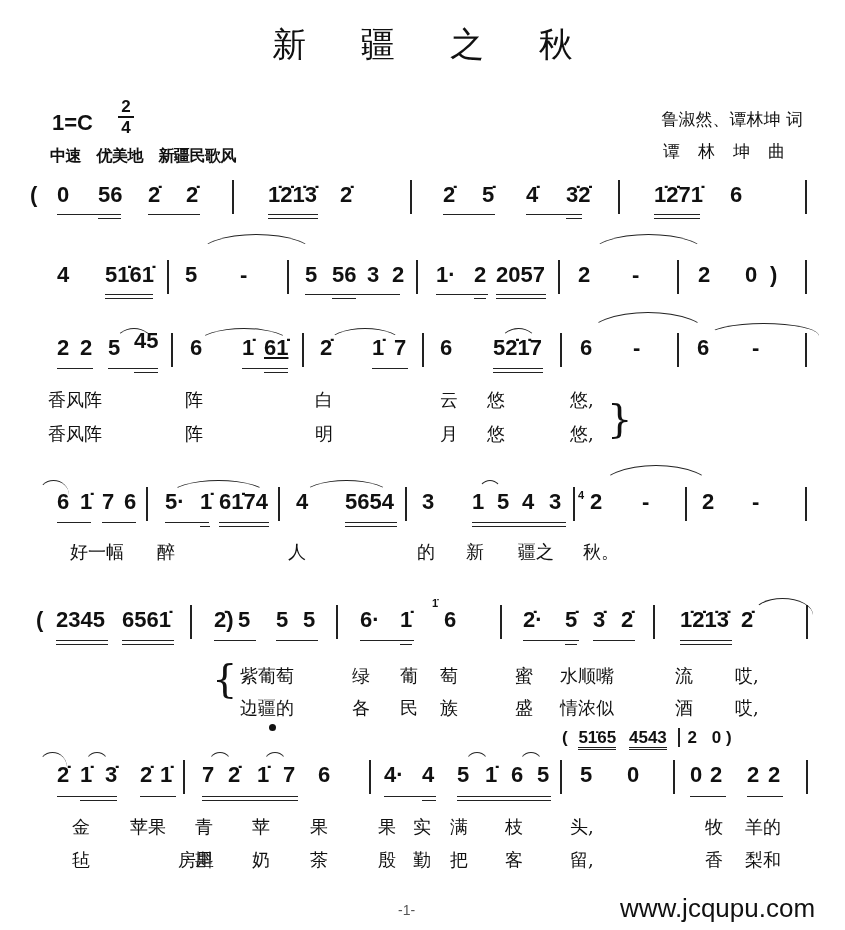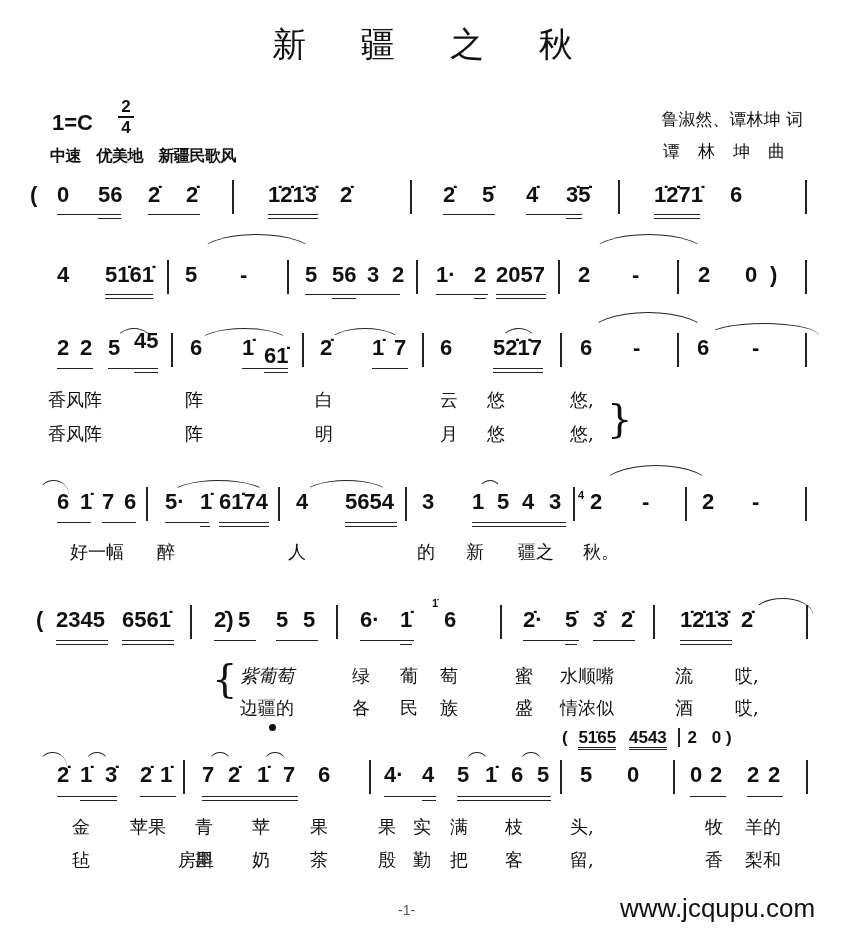--- a/index.html
+++ b/index.html
@@ -44,21 +44,21 @@
     <span class="note" style="left: 30px; top: 182px;">(</span>
     <span class="note" style="left: 57px; top: 182px;">0</span>
     <span class="note" style="left: 98px; top: 182px;">56</span>
     <span class="note" style="left: 148px; top: 182px;">2̇</span>
     <span class="note" style="left: 186px; top: 182px;">2̇</span>
     <span class="note" style="left: 268px; top: 182px;">1̇2̇1̇3̇</span>
     <span class="note" style="left: 340px; top: 182px;">2̇</span>
     <span class="note" style="left: 443px; top: 182px;">2̇</span>
     <span class="note" style="left: 482px; top: 182px;">5̇</span>
     <span class="note" style="left: 526px; top: 182px;">4̇</span>
-    <span class="note" style="left: 566px; top: 182px;">3̇5̇</span>
+    <span class="note" style="left: 566px; top: 182px;">3̇2̇</span>
     <span class="note" style="left: 654px; top: 182px;">1̇2̇71̇</span>
     <span class="note" style="left: 730px; top: 182px;">6</span>
     <div class="bar" style="left: 232px; top: 180px;"></div>
     <div class="bar" style="left: 410px; top: 180px;"></div>
     <div class="bar" style="left: 618px; top: 180px;"></div>
     <div class="bar" style="left: 805px; top: 180px;"></div>
     <span class="note" style="left: 57px; top: 262px;">4</span>
     <span class="note" style="left: 105px; top: 262px;">51̇61̇</span>
     <span class="note" style="left: 185px; top: 262px;">5</span>
     <span class="note" style="left: 240px; top: 262px;">-</span>
@@ -79,21 +79,21 @@
     <div class="bar" style="left: 416px; top: 260px;"></div>
     <div class="bar" style="left: 558px; top: 260px;"></div>
     <div class="bar" style="left: 677px; top: 260px;"></div>
     <div class="bar" style="left: 805px; top: 260px;"></div>
     <span class="note" style="left: 57px; top: 335px;">2</span>
     <span class="note" style="left: 80px; top: 335px;">2</span>
     <span class="note" style="left: 108px; top: 335px;">5</span>
     <span class="note" style="left: 134px; top: 328px;">45</span>
     <span class="note" style="left: 190px; top: 335px;">6</span>
     <span class="note" style="left: 242px; top: 335px;">1̇</span>
-    <span class="note" style="left: 264px; top: 343px;">61̇</span>
+    <span class="note" style="left: 264px; top: 335px; text-decoration: underline;">61̇</span>
     <span class="note" style="left: 320px; top: 335px;">2̇</span>
     <span class="note" style="left: 372px; top: 335px;">1̇</span>
     <span class="note" style="left: 394px; top: 335px;">7</span>
     <span class="note" style="left: 440px; top: 335px;">6</span>
     <span class="note" style="left: 493px; top: 335px;">52̇1̇7</span>
     <span class="note" style="left: 580px; top: 335px;">6</span>
     <span class="note" style="left: 633px; top: 335px;">-</span>
     <span class="note" style="left: 697px; top: 335px;">6</span>
     <span class="note" style="left: 752px; top: 335px;">-</span>
     <div class="bar" style="left: 171px; top: 333px;"></div>
@@ -188,21 +188,21 @@
     <span class="lyric" style="left: 440px; top: 422px;">月</span>
     <span class="lyric" style="left: 487px; top: 422px;">悠</span>
     <span class="lyric" style="left: 570px; top: 422px;">悠,</span>
     <span class="lyric" style="left: 70px; top: 540px;">好一幅</span>
     <span class="lyric" style="left: 157px; top: 540px;">醉</span>
     <span class="lyric" style="left: 288px; top: 540px;">人</span>
     <span class="lyric" style="left: 417px; top: 540px;">的</span>
     <span class="lyric" style="left: 466px; top: 540px;">新</span>
     <span class="lyric" style="left: 518px; top: 540px;">疆之</span>
     <span class="lyric" style="left: 583px; top: 540px;">秋。</span>
-    <span class="lyric" style="left: 240px; top: 664px; font-style: italic;">紫葡萄</span>
+    <span class="lyric" style="left: 240px; top: 664px;">紫葡萄</span>
     <span class="lyric" style="left: 352px; top: 664px;">绿</span>
     <span class="lyric" style="left: 400px; top: 664px;">葡</span>
     <span class="lyric" style="left: 440px; top: 664px;">萄</span>
     <span class="lyric" style="left: 515px; top: 664px;">蜜</span>
     <span class="lyric" style="left: 560px; top: 664px;">水顺嘴</span>
     <span class="lyric" style="left: 675px; top: 664px;">流</span>
     <span class="lyric" style="left: 735px; top: 664px;">哎,</span>
     <span class="lyric" style="left: 240px; top: 696px;">边疆的</span>
     <span class="lyric" style="left: 352px; top: 696px;">各</span>
     <span class="lyric" style="left: 400px; top: 696px;">民</span>

